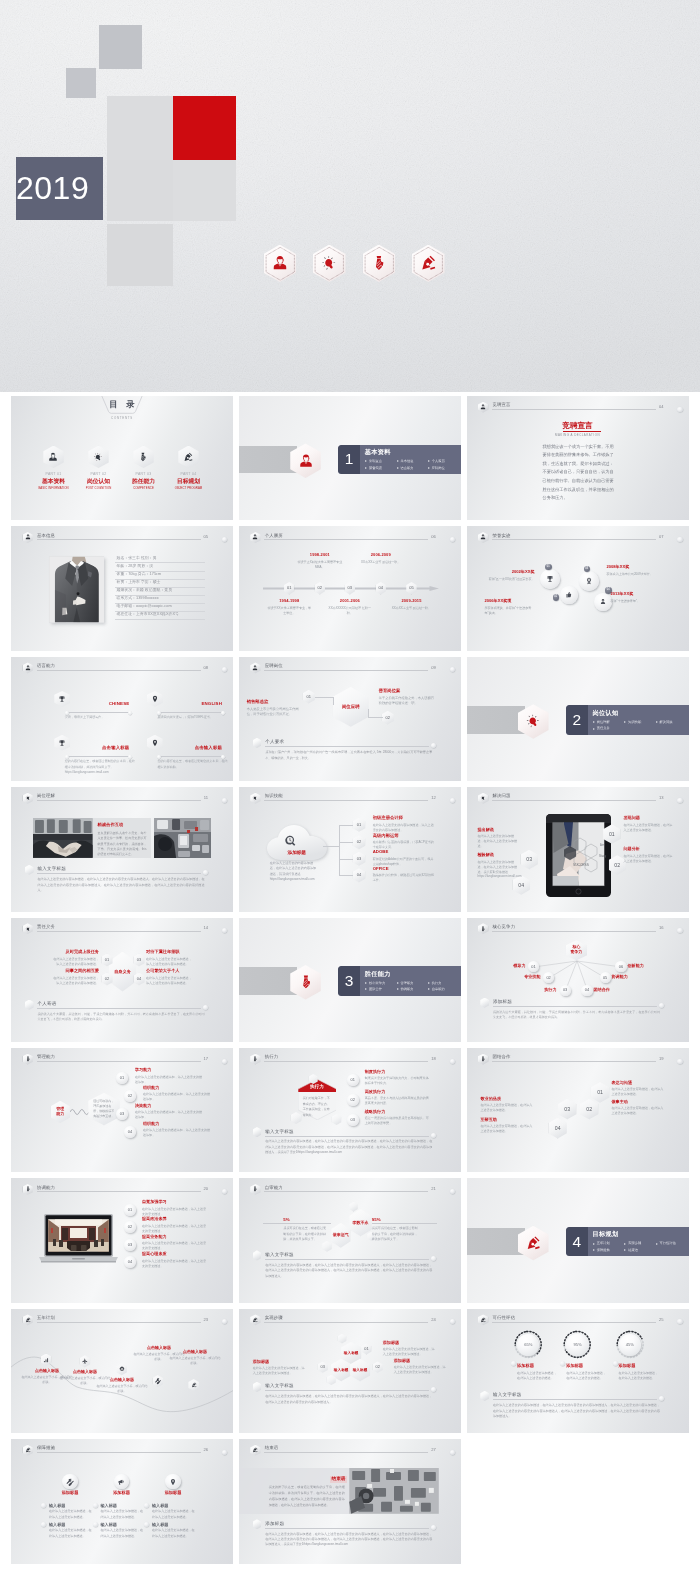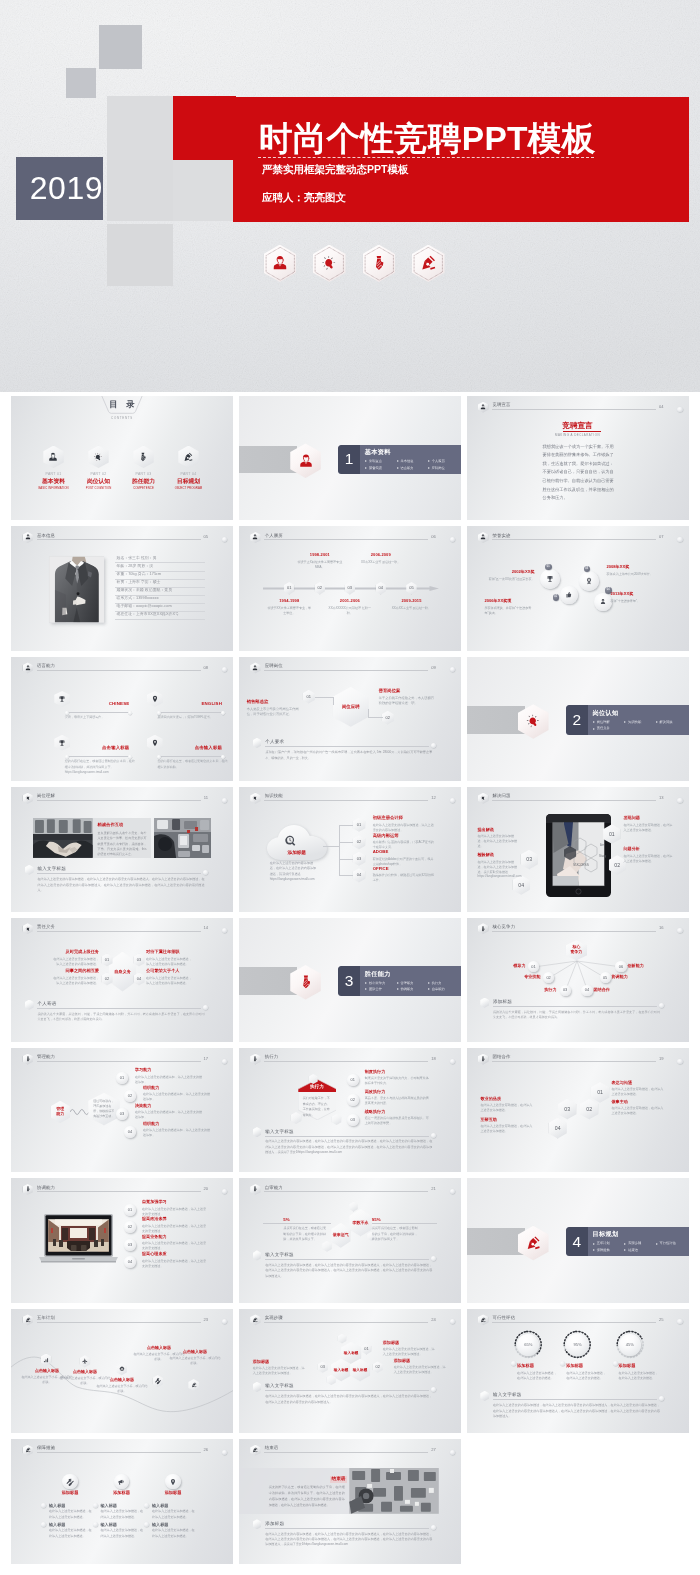--- a/index.html
+++ b/index.html
@@ -16,21 +16,21 @@
 .hsq{position:absolute}
 .hsq.g1{left:99px;top:25px;width:43px;height:44px;background:#c1c3c8}
 .hsq.g2{left:66px;top:68px;width:30px;height:30px;background:#c3c5ca}
 .hsq.g3{left:107px;top:96px;width:65.5px;height:64px;background:#dbdcde}
 .hsq.red1{left:172.5px;top:96px;width:63.5px;height:64px;background:#ce0b10}
 .hsq.g4{left:107px;top:160px;width:65.5px;height:60.5px;background:#dadbdd}
 .hsq.g5{left:172.5px;top:160px;width:63.5px;height:60.5px;background:#dcdddf}
 .hsq.g6{left:107px;top:224px;width:65.5px;height:62px;background:#d8d9db}
 .hsq.year{left:16px;top:157px;width:87px;height:62.5px;background:#5f6377}
 .hsq.year span{position:absolute;left:0;right:0;top:50%;transform:translateY(-50%);
-  text-align:right;color:#fff;font-size:32px;line-height:1;letter-spacing:.5px}
+  text-align:left;color:#fff;font-size:32px;line-height:1;letter-spacing:.5px}
 .hero-red{position:absolute;left:233px;top:97px;width:455.5px;height:124.5px;background:#ce0b10}
 .hero-red .ht{position:absolute;left:26px;top:25px;color:#fff;font-size:33.5px;font-weight:bold;letter-spacing:.3px;
   line-height:1;white-space:nowrap}
 .hero-red .hdash{position:absolute;left:25px;top:59.5px;width:336px;height:0;
   border-top:1.3px dashed rgba(255,255,255,.8)}
 .hero-red .hsub{position:absolute;left:29px;top:66.5px;color:#fff;font-size:10.5px;font-weight:bold;line-height:1;white-space:nowrap}
 .hero-red .hpres{position:absolute;left:29px;top:95px;color:#fff;font-size:10.5px;font-weight:bold;line-height:1;white-space:nowrap}
 .hexrow{position:absolute;left:263.5px;top:244.5px;display:flex;gap:17px}
 .hexb{position:relative;width:32.5px;height:37.5px}
 .hexb .outer{position:absolute;inset:0;clip-path:polygon(50% 0,100% 25%,100% 75%,50% 100%,0 75%,0 25%);
@@ -200,26 +200,20 @@
 <div class="hsq g1"></div>
 <div class="hsq g2"></div>
 <div class="hsq g3"></div>
 <div class="hsq red1"></div>
 <div class="hsq g4"></div>
 <div class="hsq g5"></div>
 <div class="hsq g6"></div>
 <div class="hsq year">
         <span>2019</span>
       </div>
-<div class="hero-red">
-<div class="ht">时尚个性竞聘PPT模板</div>
-<div class="hdash"></div>
-<div class="hsub">严禁实用框架完整动态PPT模板</div>
-<div class="hpres">应聘人：亮亮图文</div>
-</div>
 <div class="hexrow">
 <div class="hexb">
           <div class="outer"></div>
           <svg class="gl" width="32.5" height="37.5" viewBox="0 0 32.5 37.5">
             <polygon points="16.25,2.31 30.40,10.53 30.40,26.97 16.25,35.19 2.10,26.97 2.10,10.53" fill="none" stroke="rgba(118,86,89,.80)" stroke-width="0.62" stroke-dasharray=".75 .7"></polygon>
           </svg>
           <svg class="ic" width="19" height="19" viewBox="0 0 24 24" fill="#c3141a">
             <path d="M12 3.1c-2.6 0-4.2 1.7-4.2 4.1 0 .6.1 1.2.2 1.7l.9-.5c-.1-.4-.1-.8-.1-1.2 0-.3 0-.5.1-.7.9.4 2 .7 3.1.7s2.2-.3 3.1-.7c.1.2.1.4.1.7 0 .4 0 .8-.1 1.2l.9.5c.1-.5.2-1.1.2-1.7 0-2.4-1.6-4.1-4.2-4.1z"></path>
             <path d="M8.3 7.6c0 .9.1 1.8.4 2.6.4 1.2 1.1 2.2 1.9 2.6l.3-.9c-.6-.3-1.1-1-1.4-2-.2-.7-.3-1.4-.3-2.1zm7.4 0c0 .7-.1 1.4-.3 2.1-.3 1-.8 1.7-1.4 2l.3.9c.8-.4 1.5-1.4 1.9-2.6.3-.8.4-1.7.4-2.6z"></path>
             <path d="M9.8 12.6 12 16.5l2.2-3.9c3 .7 5 2 5.4 3.3.3.9.3 2.3.3 3.9H4.1c0-1.6 0-3 .3-3.9.4-1.3 2.4-2.6 5.4-3.3z"></path>

